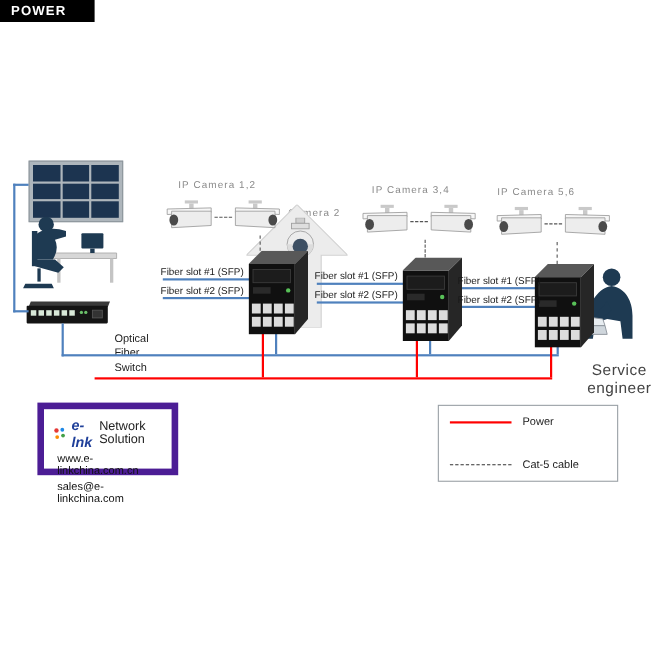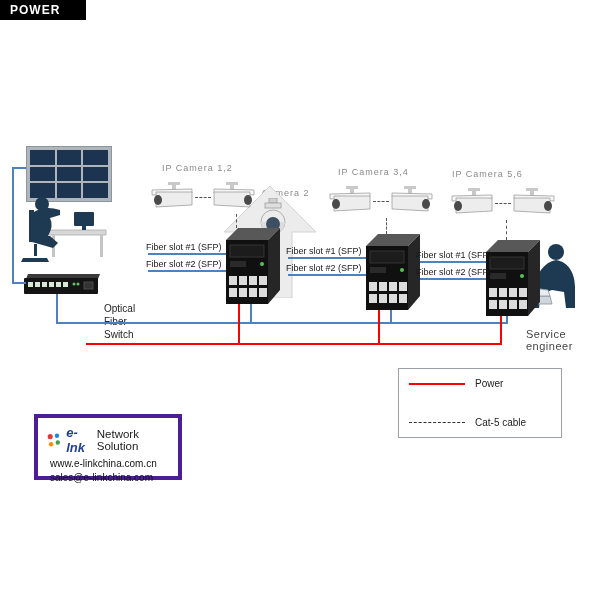--- a/index.html
+++ b/index.html
@@ -11,30 +11,30 @@
   .abs{position:absolute;}
   
   .line-red{position:absolute;background:var(--power);}
   .line-blue{position:absolute;background:var(--fiber);}
   .dash-v{position:absolute;border-left:1px dashed var(--cat5);width:0;}
   .dash-h{position:absolute;border-top:1px dashed var(--cat5);height:0;}
   
   .cam-label{position:absolute;font-size:9px;letter-spacing:1px;color:#8a8a8a;white-space:nowrap;}
   .slot-label{position:absolute;font-size:9px;color:#1a1a1a;white-space:nowrap;}
   .sw-label{position:absolute;font-size:10px;line-height:1.3;color:#222;width:48px;}
-  .eng-label{position:absolute;font-size:11px;color:#444;letter-spacing:.5px;}
+  .eng-label{position:absolute;font-size:14px;color:#444;letter-spacing:.5px;text-align:center;}
   
   .power-bar{position:absolute;left:0;top:334;width:86px;height:20px;background:#000;color:#fff;
              font-size:12px;font-weight:bold;letter-spacing:1px;display:flex;align-items:center;padding-left:10px;box-sizing:border-box;}
   
   .video-wall{position:absolute;left:26px;top:146px;width:86px;height:56px;background:#aeb6bc;
               padding:3px;box-sizing:border-box;display:grid;grid-template-columns:1fr 1fr 1fr;grid-template-rows:1fr 1fr 1fr;gap:2px;border:1px solid #8d969c;}
   .video-wall div{background:#1c3450;}
   
-  .brand-box{position:absolute;left:34px;top:366px;width:148px;height:66px;border:4px solid #4c1d95;background:#fff;box-sizing:border-box;padding:7px 8px 0 8px;margin-top:48px;}
+  .brand-box{position:absolute;left:34px;top:366px;width:128px;height:66px;border:6px solid #4c1d95;background:#fff;box-sizing:border-box;padding:7px 8px 0 8px;}
   .brand-row{display:flex;align-items:center;gap:5px;}
   .brand-name{font-size:13px;font-weight:bold;font-style:italic;color:#1f3f99;}
   .brand-tag{font-size:11.5px;color:#222;}
   .brand-line{font-size:10px;color:#111;margin-top:3px;padding-left:4px;}
   .legend-box{position:absolute;left:398px;top:368px;width:164px;height:70px;border:1px solid #9aa0a6;background:#fff;box-sizing:border-box;padding:9px 10px;display:flex;flex-direction:column;justify-content:space-between;}
   .legend-row{display:flex;align-items:center;gap:10px;}
   .legend-sample{width:56px;height:0;}
   .ls-power{border-top:2px solid var(--power);}
   .ls-fiber{border-top:2px solid var(--fiber);}
   .ls-cat5{border-top:1px dashed #333;}

